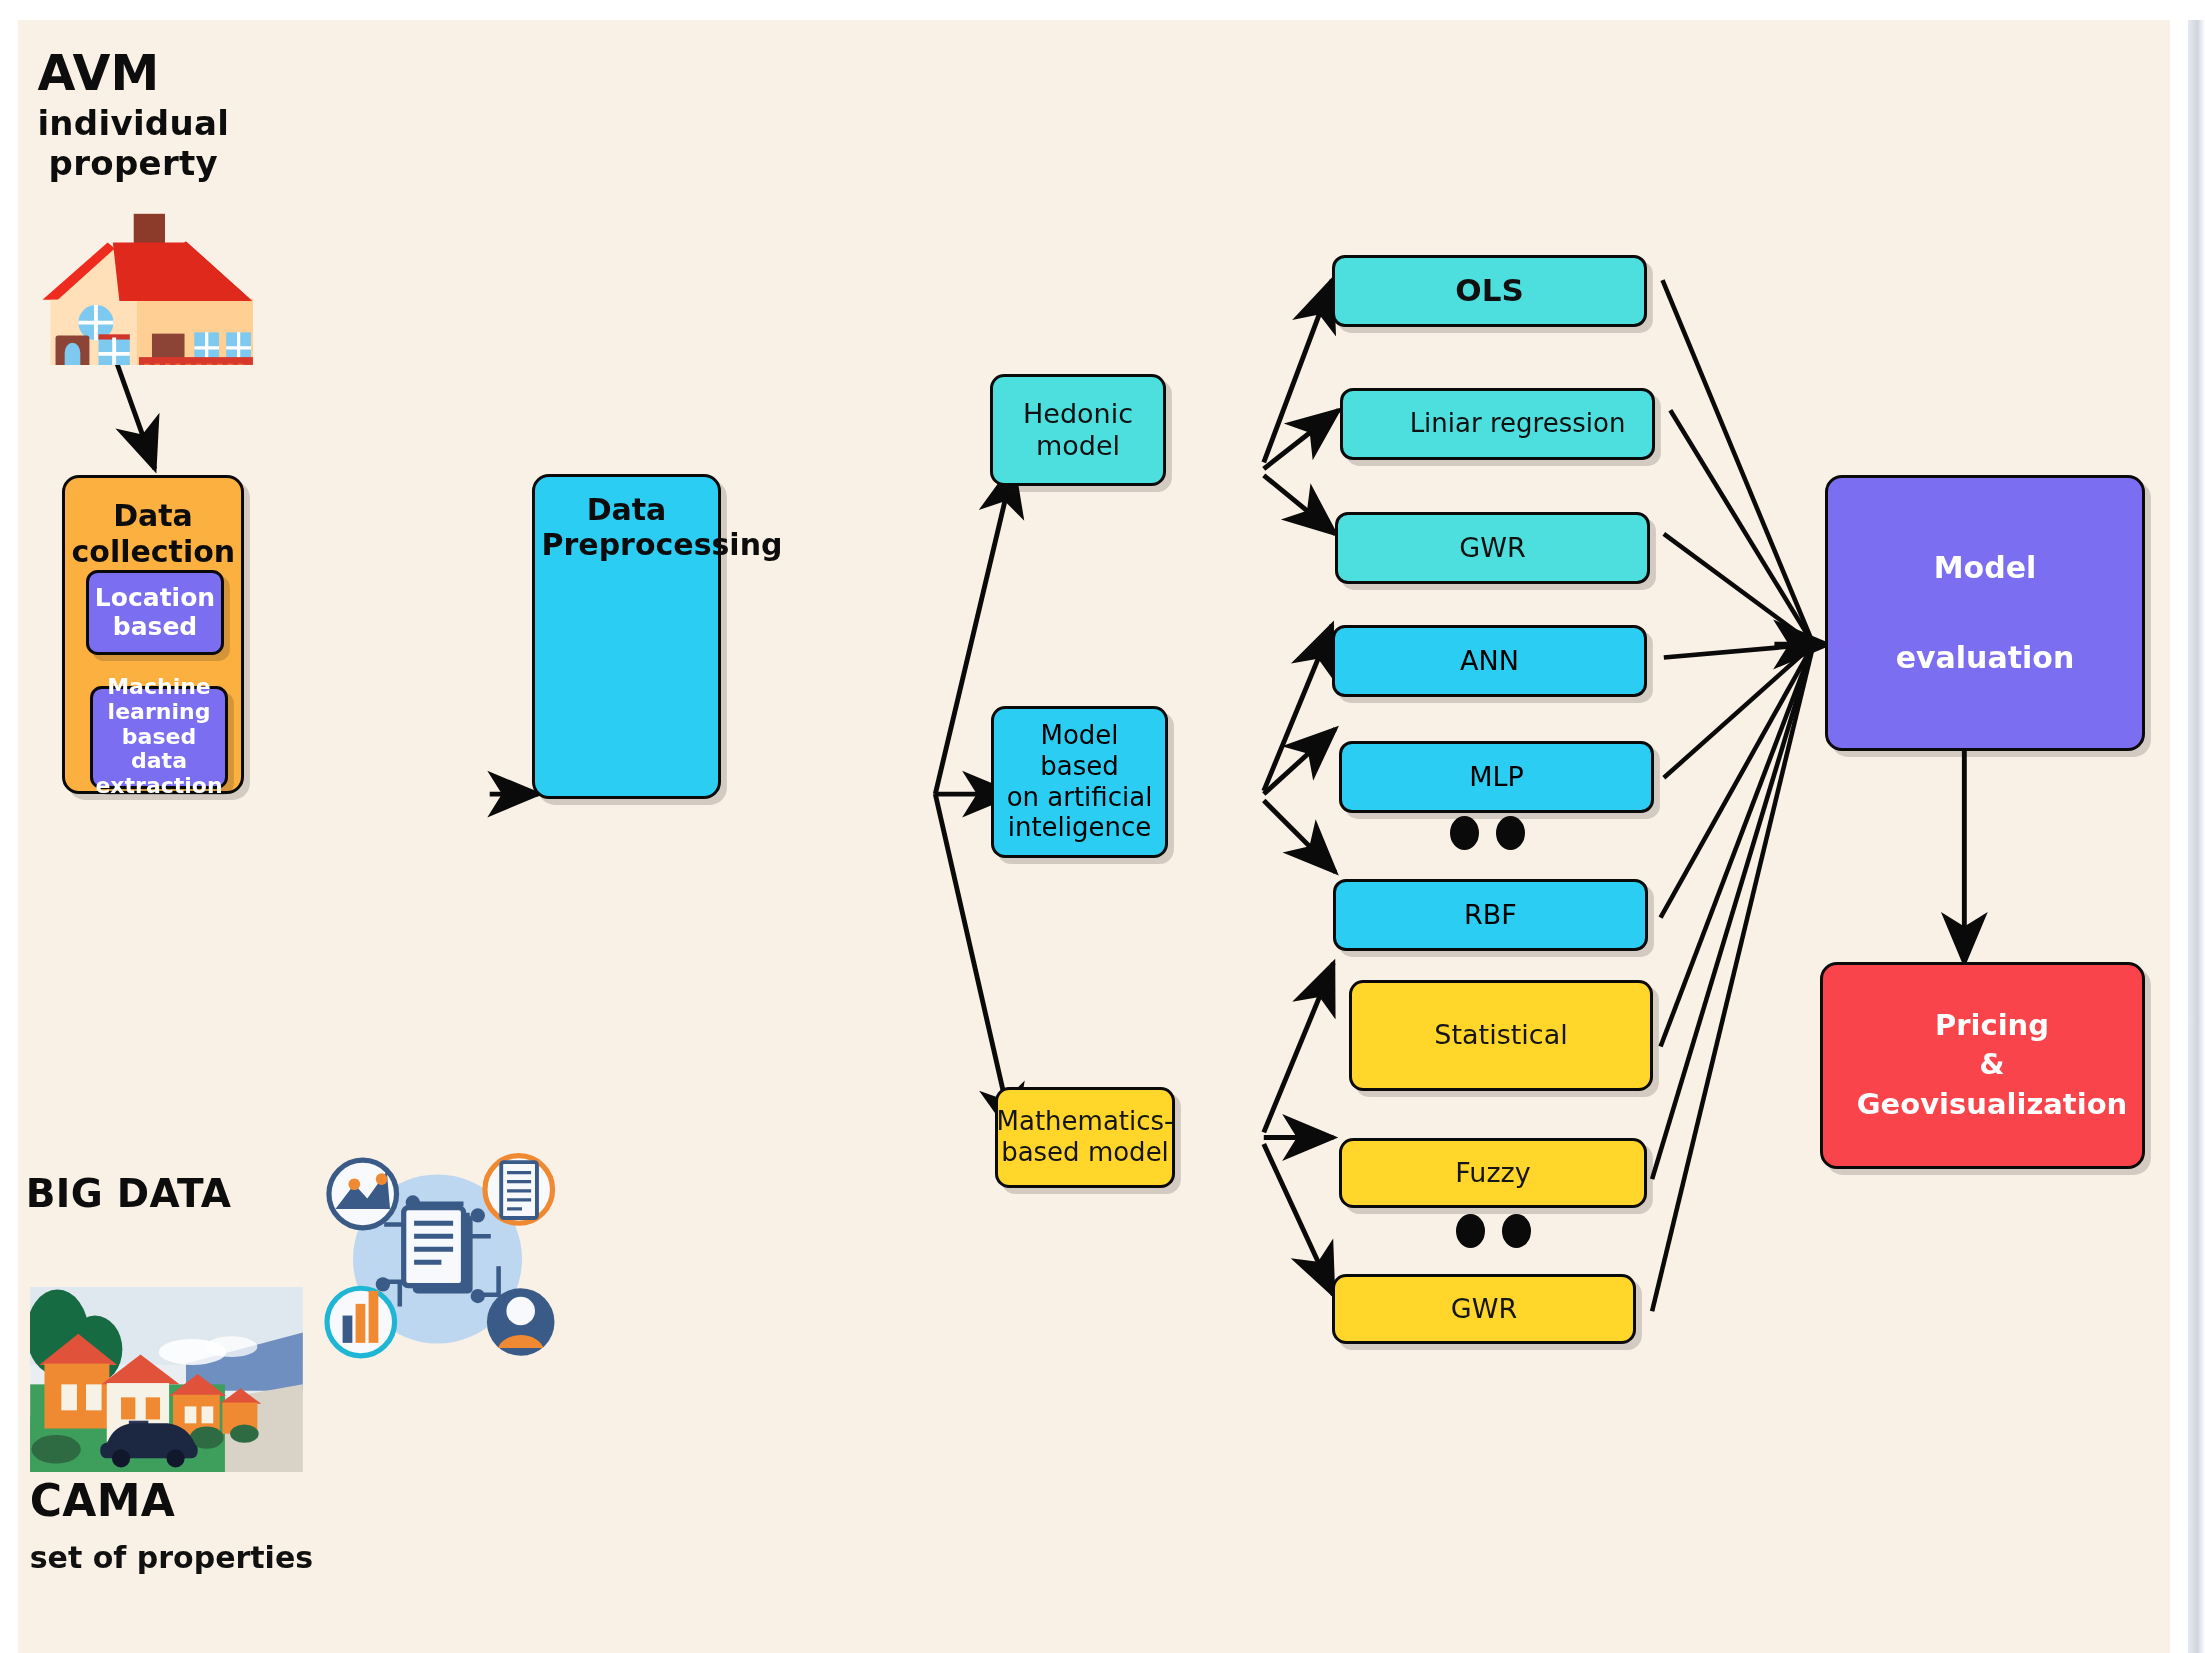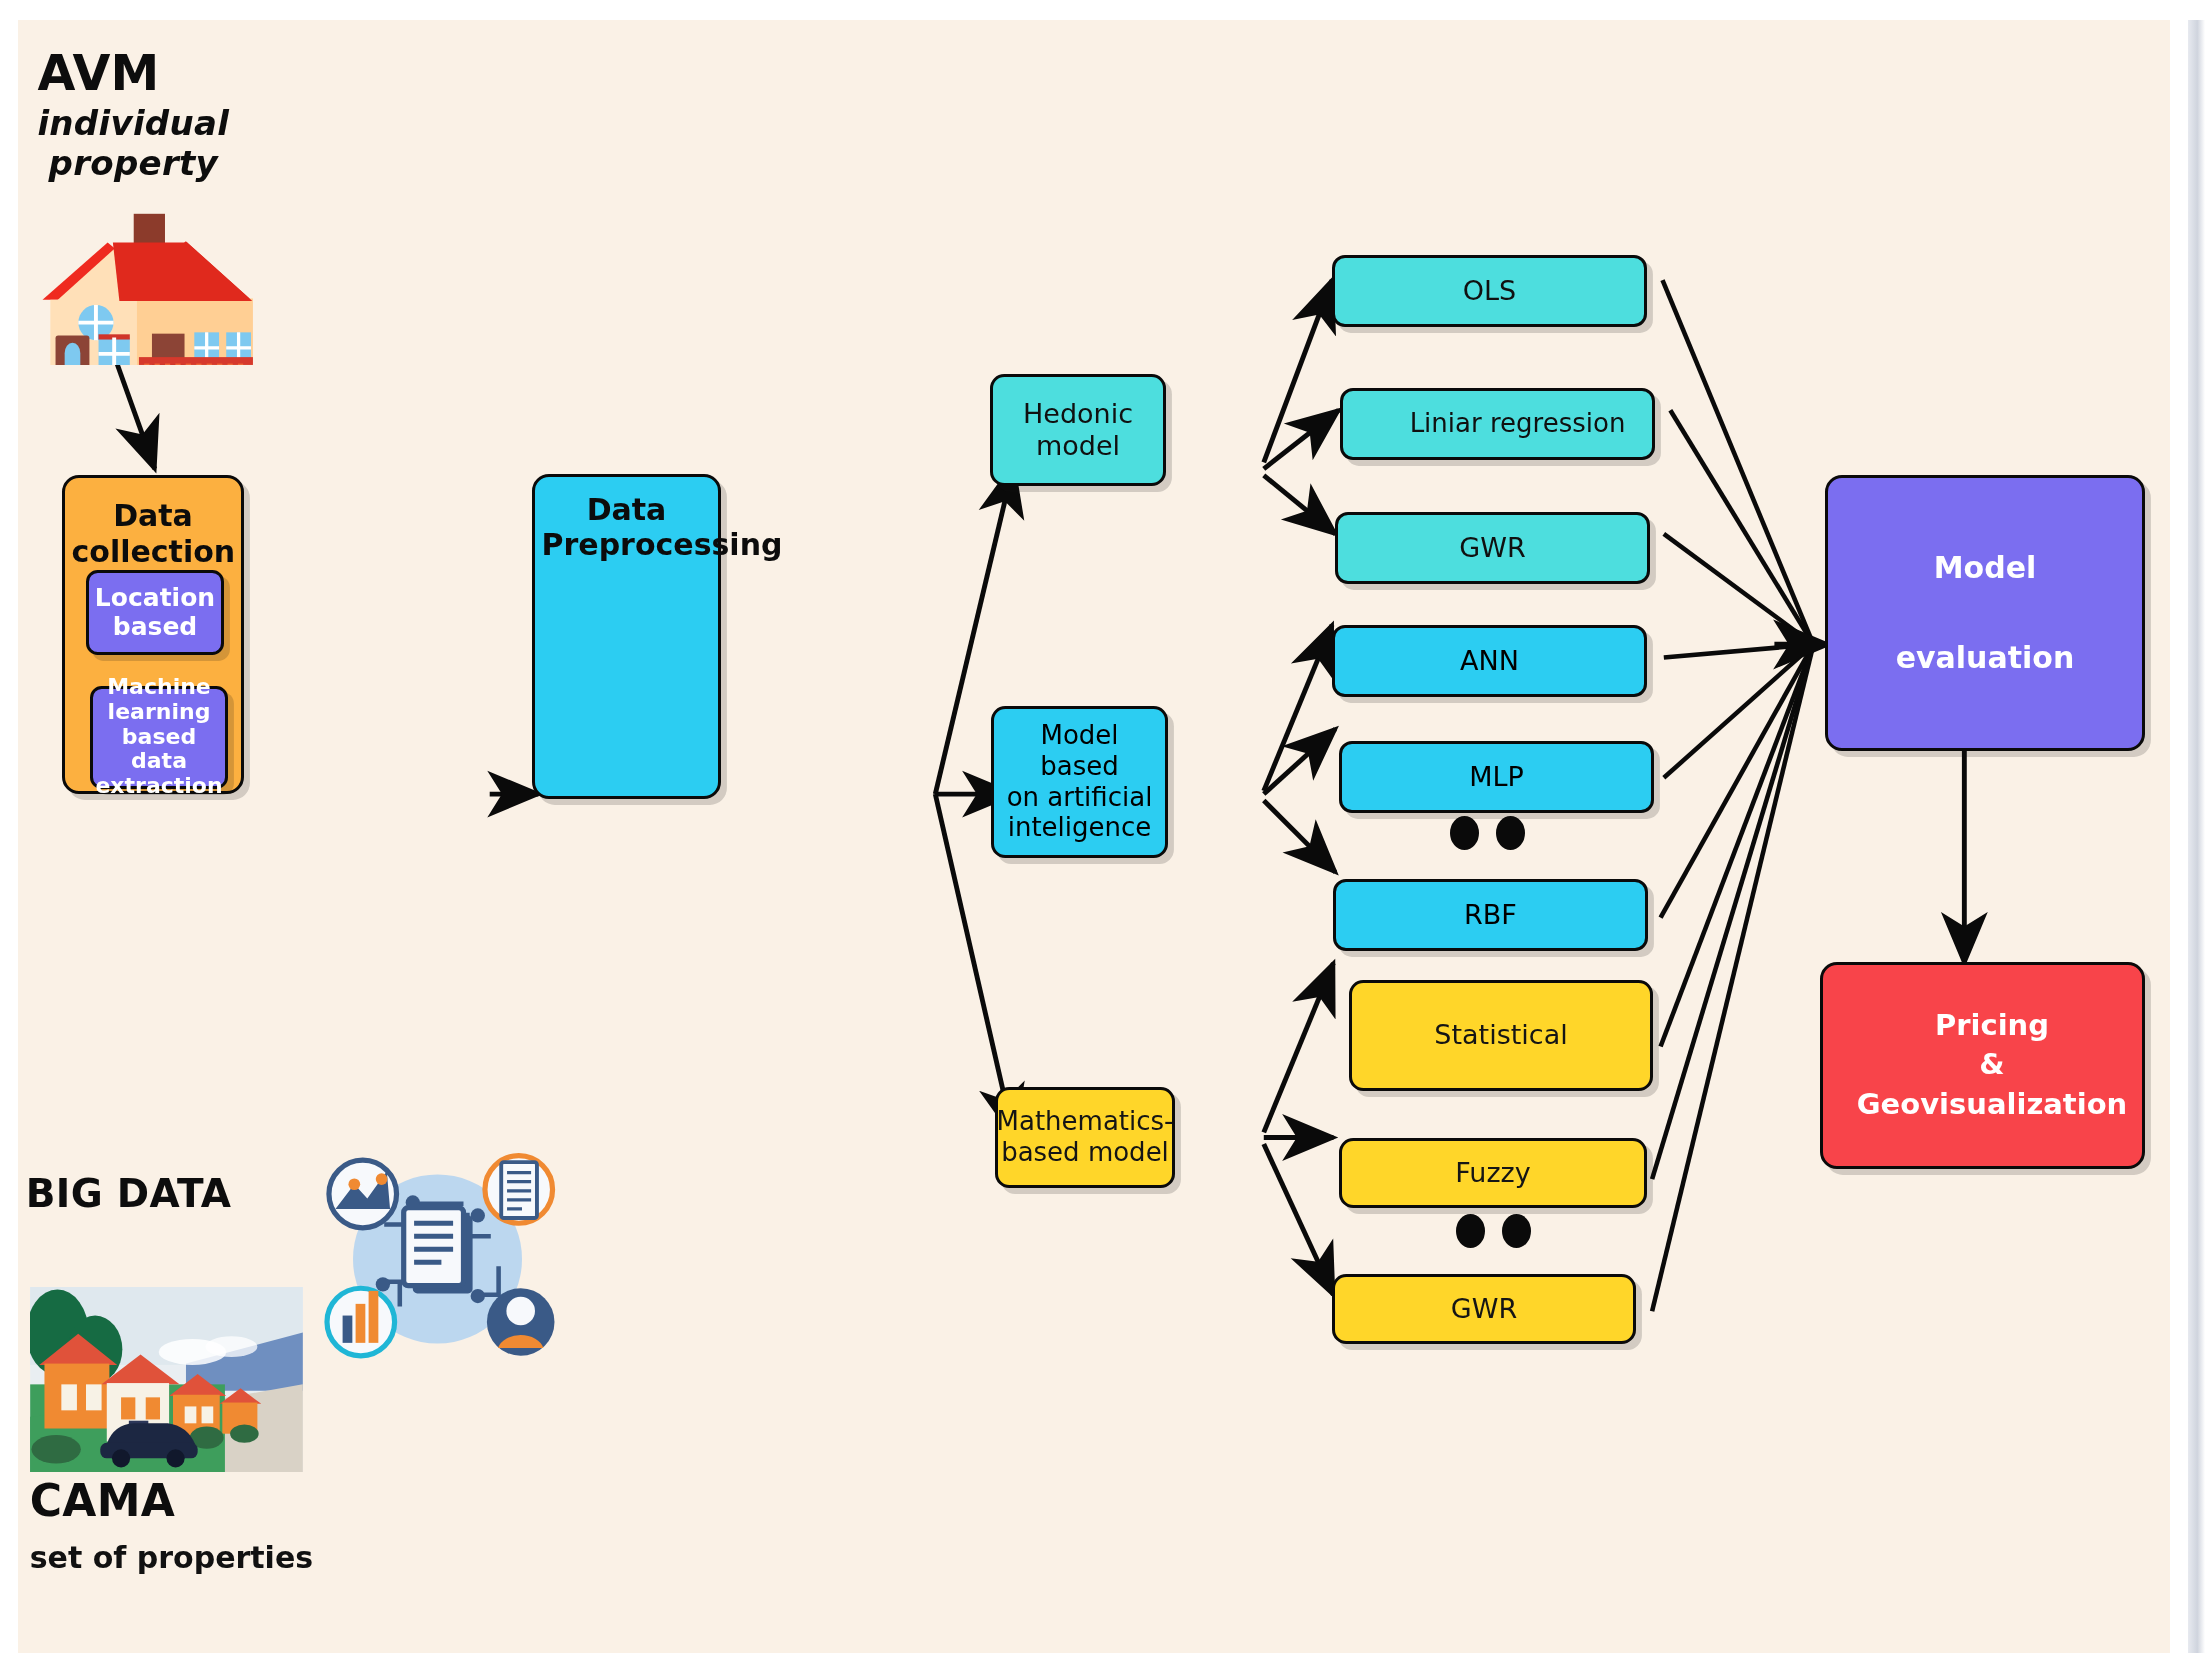--- a/index.html
+++ b/index.html
@@ -102,21 +102,21 @@
         <path d="M2530,1165 L2760,960"></path>
         <path d="M2525,1380 L2760,960"></path>
         <path d="M2525,1578 L2760,960"></path>
         <path d="M2512,1782 L2760,960"></path>
         <path d="M2512,1985 L2760,960"></path>
       </g>
       <path d="M2700,960 L2782,960" stroke="#0a0a0a" stroke-width="8" fill="none" marker-end="url(#ah)"></path>
     </svg>
 
     <div class="biglabel" style="left:19.5px;top:25px;font-size:49px;">AVM</div>
-    <div class="biglabel" style="left:14.3px;top:83px;font-size:34px;font-weight:700;width:202px;text-align:center;white-space:pre-line;font-style:italic;">individual
+    <div class="biglabel" style="left:14.3px;top:83px;font-size:34px;font-weight:700;width:202px;text-align:center;white-space:pre-line;">individual
 property</div>
 
     <svg class="illus" style="left:18px;top:182px;width:228px;height:163px;" viewBox="0 0 350 250">
       <rect x="150" y="18" width="48" height="70" fill="#8c3b2b"></rect>
       <polygon points="110,62 10,150 215,150" fill="#ef2a1f"></polygon>
       <polygon points="230,60 130,150 330,150 330,150" fill="#e0291d"></polygon>
       <polygon points="120,72 28,155 212,155" fill="#ffe0b8"></polygon>
       <rect x="22" y="150" width="140" height="110" fill="#ffe0b8"></rect>
       <rect x="155" y="148" width="178" height="112" fill="#ffcf94"></rect>
       <polygon points="118,62 232,62 332,152 128,152" fill="#e0291d"></polygon>
@@ -266,21 +266,21 @@
     <div class="node c-cyan" style="left:514px;top:454px;width:189px;height:325px;border-radius:17px;display:block;">
       <div class="txt bold" style="font-size:30px;color:#0c0c0c;margin-top:14.3px;white-space:pre-line;">Data
 Preprocessing</div>
     </div>
 
     <div class="node c-teal" style="left:972px;top:354px;width:176px;height:112px;border-radius:14.3px;">
       <div class="txt" style="font-size:27px;white-space:pre-line;">Hedonic
 model</div>
     </div>
     <div class="node c-teal" style="left:1314px;top:235px;width:315px;height:72px;border-radius:13px;">
-      <div class="txt" style="font-size:27px;">OLS</div>
+      <div class="txt" style="font-size:31px;font-weight:bold;">OLS</div>
     </div>
     <div class="node c-teal" style="left:1322px;top:368px;width:315px;height:72px;border-radius:13px;">
       <div class="txt" style="font-size:26px;margin-left:40px;">Liniar regression</div>
     </div>
     <div class="node c-teal" style="left:1317px;top:492px;width:315px;height:72px;border-radius:13px;">
       <div class="txt" style="font-size:27px;">GWR</div>
     </div>
 
     <div class="node c-cyan" style="left:973px;top:686px;width:177px;height:152px;border-radius:14.3px;">
       <div class="txt" style="font-size:26px;white-space:pre-line;">Model based

